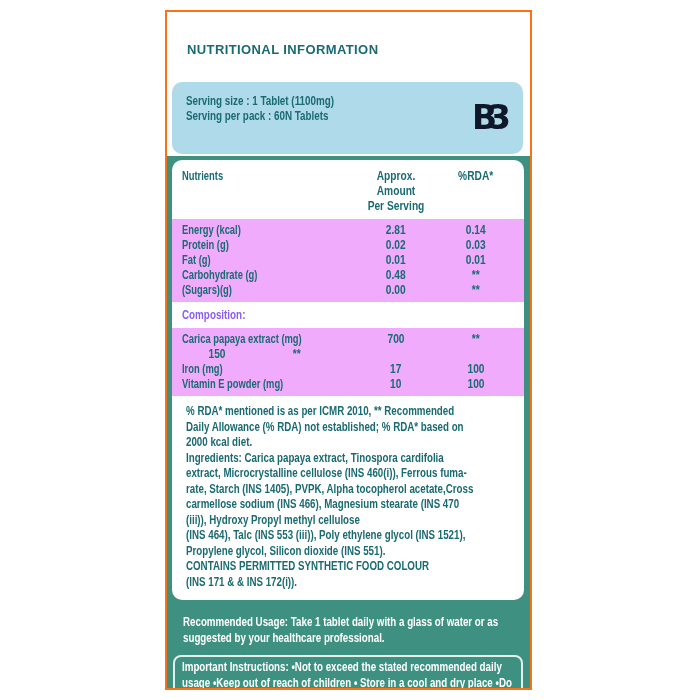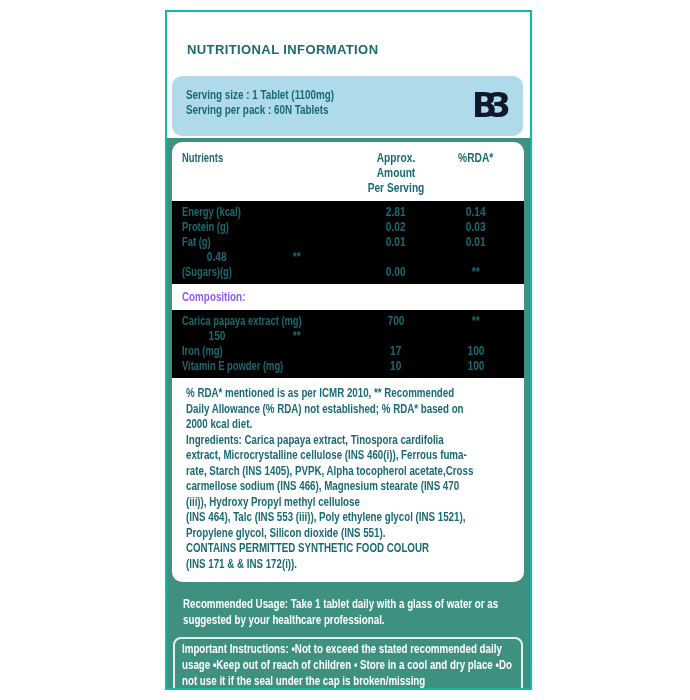--- a/index.html
+++ b/index.html
@@ -3,31 +3,31 @@
 <meta charset="utf-8">
 <style>
   html,body{margin:0;padding:0;}
   body{
     width:690px;height:700px;background:#ffffff;position:relative;
     font-family:"Liberation Sans",sans-serif;
     -webkit-font-smoothing:antialiased;
   }
   .label{
     position:absolute;left:165px;top:10px;width:367px;height:680px;
-    border:2px solid #14b8a6;background:#ffffff;box-sizing:border-box;
+    border:2px solid #f97316;background:#ffffff;box-sizing:border-box;
     display:flex;flex-direction:column;overflow:hidden;
   }
   .title{
     margin:31px 14px 0 20px;
     font-size:13px;font-weight:bold;color:#1a6a72;letter-spacing:.4px;
     line-height:13px;white-space:nowrap;
   }
   .divider{height:2px;background:#2e7d85;margin:5px 15px 0 13px;}
   .serving{
-    margin:15px 7px 2px 5px;height:60px;border-radius:10px;background:#afdaea;
+    margin:21px 7px 2px 5px;height:72px;border-radius:10px;background:#afdaea;
     position:relative;padding:12px 0 0 14px;box-sizing:border-box;flex:none;
   }
   .serving .lines{font-size:12px;font-weight:bold;color:#1a6a72;line-height:15px;
     display:inline-block;transform:scaleX(.82);transform-origin:0 0;white-space:pre;}
   .logo{
     position:absolute;right:12px;top:50%;transform:translateY(-52%);
     font-family:"DejaVu Sans",sans-serif;font-weight:bold;font-size:33px;
     color:#0f172a;line-height:33px;white-space:nowrap;
   }
   .logo .l2{display:inline-block;margin-left:-9px;}
@@ -38,21 +38,21 @@
   .panel{background:#ffffff;border-radius:10px;overflow:hidden;flex:none;}
   
   .trow{display:flex;align-items:flex-start;line-height:15px;font-size:12px;font-weight:bold;color:#1a6a72;}
   .c-name{flex:1;padding-left:10px;white-space:pre;overflow:visible;}
   .c-amt{width:90px;text-align:center;flex:none;}
   .c-rda{width:70px;text-align:center;flex:none;margin-right:13px;}
   .tx{display:inline-block;font-style:normal;white-space:pre-line;}
   .tL{transform:scaleX(.78);transform-origin:0 0;}
   .tC{transform:scaleX(.85);transform-origin:50% 0;}
   .thead{padding:9px 0 5px 0;}
-  .band{background:#000000;padding:4px 0;}
+  .band{background:#f0abfc;padding:4px 0;}
   .comp{padding:6px 0 5px 10px;font-size:12px;font-weight:bold;color:#8b5cf6;line-height:15px;}
   .comp .tx{transform:scaleX(.82);transform-origin:0 0;}
   .textblock{padding:8px 0 10px 14px;}
   .cz{
     display:block;width:128%;transform:scaleX(.78);transform-origin:0 0;
     white-space:pre-line;font-size:12.5px;font-weight:bold;color:#1a6a72;line-height:15.5px;
   }
   .usage{margin:14px 6px 0 11px;overflow:visible;}
   .usage .cz{color:#ffffff;line-height:16px;}
   .instr{
@@ -98,20 +98,21 @@
             <span class="c-rda"><i class="tx tC">0.03</i></span>
           </div>
 
           <div class="trow">
             <span class="c-name"><i class="tx tL">Fat (g)</i></span>
             <span class="c-amt"><i class="tx tC">0.01</i></span>
             <span class="c-rda"><i class="tx tC">0.01</i></span>
           </div>
 
           <div class="trow">
+            <span class="c-name"><i class="tx tL">Carbohydrate (g)</i></span>
             <span class="c-amt"><i class="tx tC">0.48</i></span>
             <span class="c-rda"><i class="tx tC">**</i></span>
           </div>
 
           <div class="trow">
             <span class="c-name"><i class="tx tL"> (Sugars)(g)</i></span>
             <span class="c-amt"><i class="tx tC">0.00</i></span>
             <span class="c-rda"><i class="tx tC">**</i></span>
           </div>
         </div>

